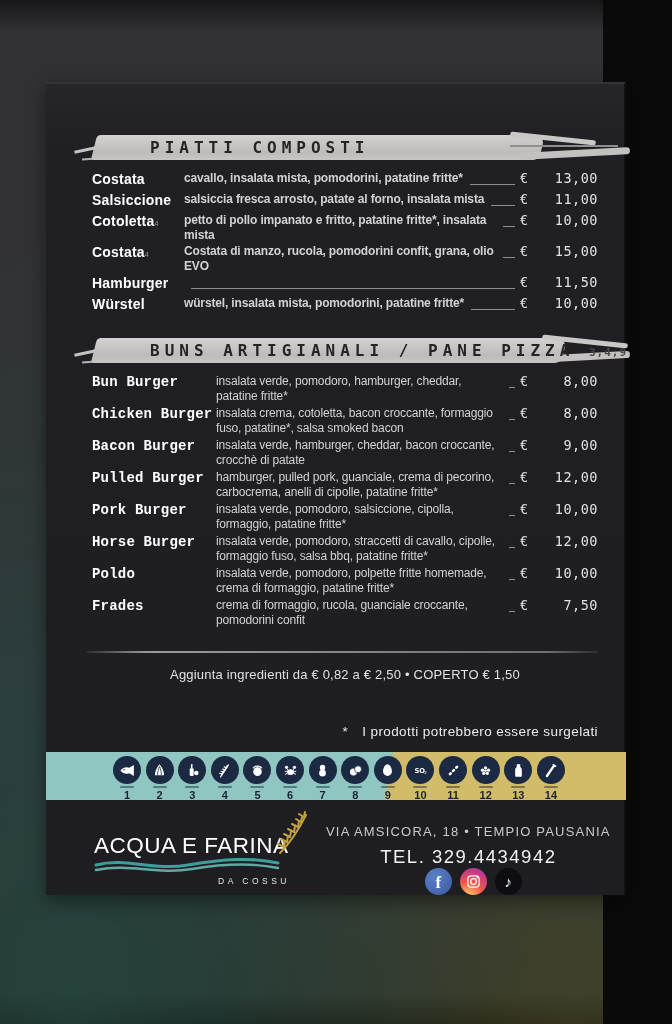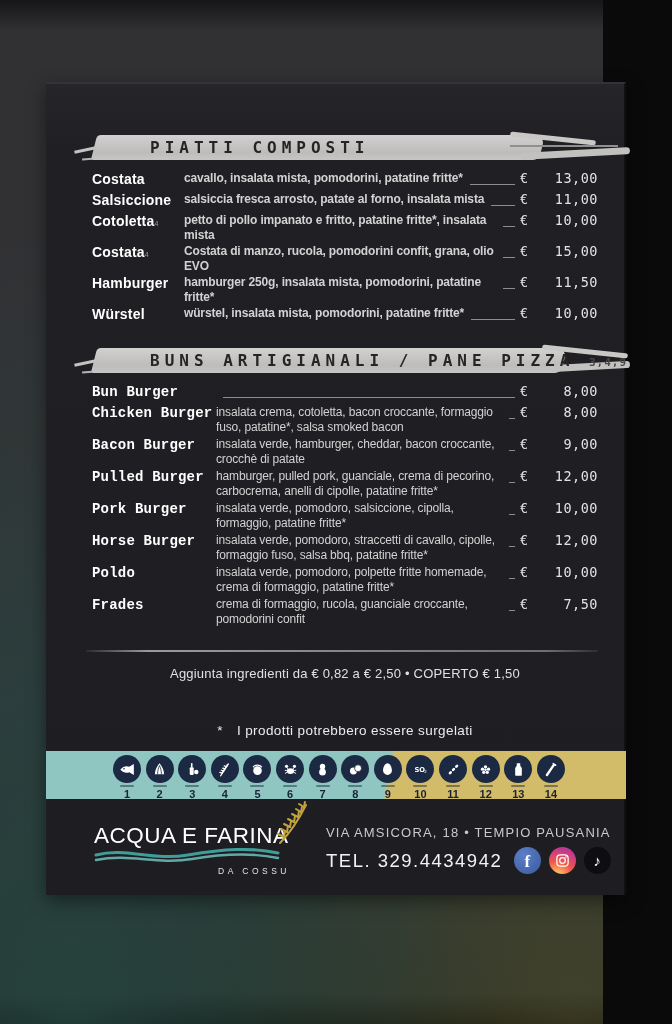--- a/index.html
+++ b/index.html
@@ -69,21 +69,21 @@
     flex:0 0 78px;display:flex;justify-content:space-between;
     font-family:"DejaVu Sans Mono","Liberation Mono",monospace;
     font-size:13.5px;color:#e2e2e2;line-height:15px;letter-spacing:.5px;
   }
   .sec2-block{margin-top:22px;}
   
   .divider{margin:24px 0 0 -6px;height:2px;width:512px;
     background:linear-gradient(90deg,rgba(120,120,120,.15),#9a9a9a 12%,#6f6f6f 90%,rgba(80,80,80,.3));}
   .extras{margin-top:12px;text-align:center;color:#e0e0e0;font-size:13px;line-height:19px;letter-spacing:.2px;}
   
-  .note{margin-top:40px;text-align:center;color:#ececec;font-size:13.5px;letter-spacing:.4px;}
+  .note{margin-top:40px;text-align:right;color:#ececec;font-size:13.5px;letter-spacing:.4px;}
   .note .ast{margin-right:14px;}
   
   .allergen-bar{
     margin:13px 0 0 -46px;width:580px;height:48px;
     background:linear-gradient(100deg,#8fc6c1 0%, #8fc6c1 58.5%, #d2bc69 59.5%, #d2bc69 100%);
     display:flex;align-items:flex-start;justify-content:space-between;
     padding:4px 60px 0 66px;box-sizing:border-box;
   }
   .al{width:30px;display:flex;flex-direction:column;align-items:center;}
   .al .bubble{
@@ -95,21 +95,21 @@
   .al .num{font-size:11px;font-weight:700;color:#1a2335;line-height:12px;margin-top:1px;}
   
   .footer{margin:24px 0 0 2px;display:flex;align-items:center;}
   .logo{position:relative;width:208px;flex:0 0 auto;}
   .logo .brand{color:#fff;font-size:22.5px;font-weight:400;letter-spacing:.5px;white-space:nowrap;font-stretch:condensed;}
   .logo .wavewrap{margin-top:-3px;}
   .logo .brandsub{text-align:right;color:#e3e3e3;font-size:8.5px;letter-spacing:3.5px;margin:-4px 12px 0 0;}
   .logo .wheat{position:absolute;right:-14px;top:-26px;}
   .contact{flex:1 1 auto;margin-left:24px;}
   .contact .addr{color:#c9c9c9;font-size:13px;letter-spacing:1.2px;white-space:nowrap;}
-  .contact .row2{display:flex;align-items:center;justify-content:space-between;margin-top:7px;}
+  .contact .row2{display:flex;align-items:center;justify-content:space-between;margin-top:7px;flex-direction:column;}
   .contact .phone{color:#f2f2f2;font-size:18.5px;letter-spacing:1.5px;white-space:nowrap;}
   .socials{display:flex;gap:8px;margin-left:10px;}
   .soc{width:27px;height:27px;border-radius:50%;display:flex;align-items:center;justify-content:center;}
   .soc.fb{background:radial-gradient(circle at 35% 30%,#5b7fc7,#3b5aa0);}
   .soc.fb span{color:#fff;font-size:17px;font-weight:700;font-family:"Liberation Serif",serif;margin-top:2px;}
   .soc.ig{background:radial-gradient(circle at 30% 110%,#fdc468 8%,#f0564a 45%,#c23a8c 78%,#8a3ab9 105%);}
   .soc.tk{background:#0d0d12;}
   .soc.tk span{color:#fff;font-size:15px;margin-top:-1px;}
   .hidden-defs{position:absolute;width:0;height:0;overflow:hidden;}
 </style>
@@ -242,21 +242,20 @@
           <div class="idesc">Costata di manzo, rucola, pomodorini confit, grana, olio EVO</div>
           <div class="leader"></div>
           <div class="iprice">
             <span class="cur">€</span>
             <span class="amt">15,00</span>
           </div>
         </div>
 
         <div class="row">
           <div class="iname"><span>Hamburger</span><span class="mark"></span></div>
-          <div class="idesc">hamburger 250g, insalata mista, pomodorini, patatine fritte*</div>
           <div class="leader"></div>
           <div class="iprice">
             <span class="cur">€</span>
             <span class="amt">11,50</span>
           </div>
         </div>
 
         <div class="row">
           <div class="iname"><span>Würstel</span><span class="mark"></span></div>
           <div class="idesc">würstel, insalata mista, pomodorini, patatine fritte*</div>
@@ -274,20 +273,21 @@
         <div class="tail-l2"></div>
         <div class="stroke"></div>
         <div class="tail-r" style="left:462px"></div>
         <div class="tail-r2" style="left:470px;width:80px"></div>
         <div class="title"><span>BUNS ARTIGIANALI / PANE PIZZA</span> <span class="sub">3,4,9</span></div>
       </div>
       <div class="rows sec2">
 
           <div class="row">
             <div class="iname"><span>Bun Burger</span><span class="mark"></span></div>
+            <div class="idesc">insalata verde, pomodoro, hamburger, cheddar, patatine fritte*</div>
             <div class="leader"></div>
             <div class="iprice">
               <span class="cur">€</span>
               <span class="amt">8,00</span>
             </div>
           </div>
 
           <div class="row">
             <div class="iname"><span>Chicken Burger</span><span class="mark"></span></div>
             <div class="idesc">insalata crema, cotoletta, bacon croccante, formaggio fuso, patatine*, salsa smoked bacon</div>

